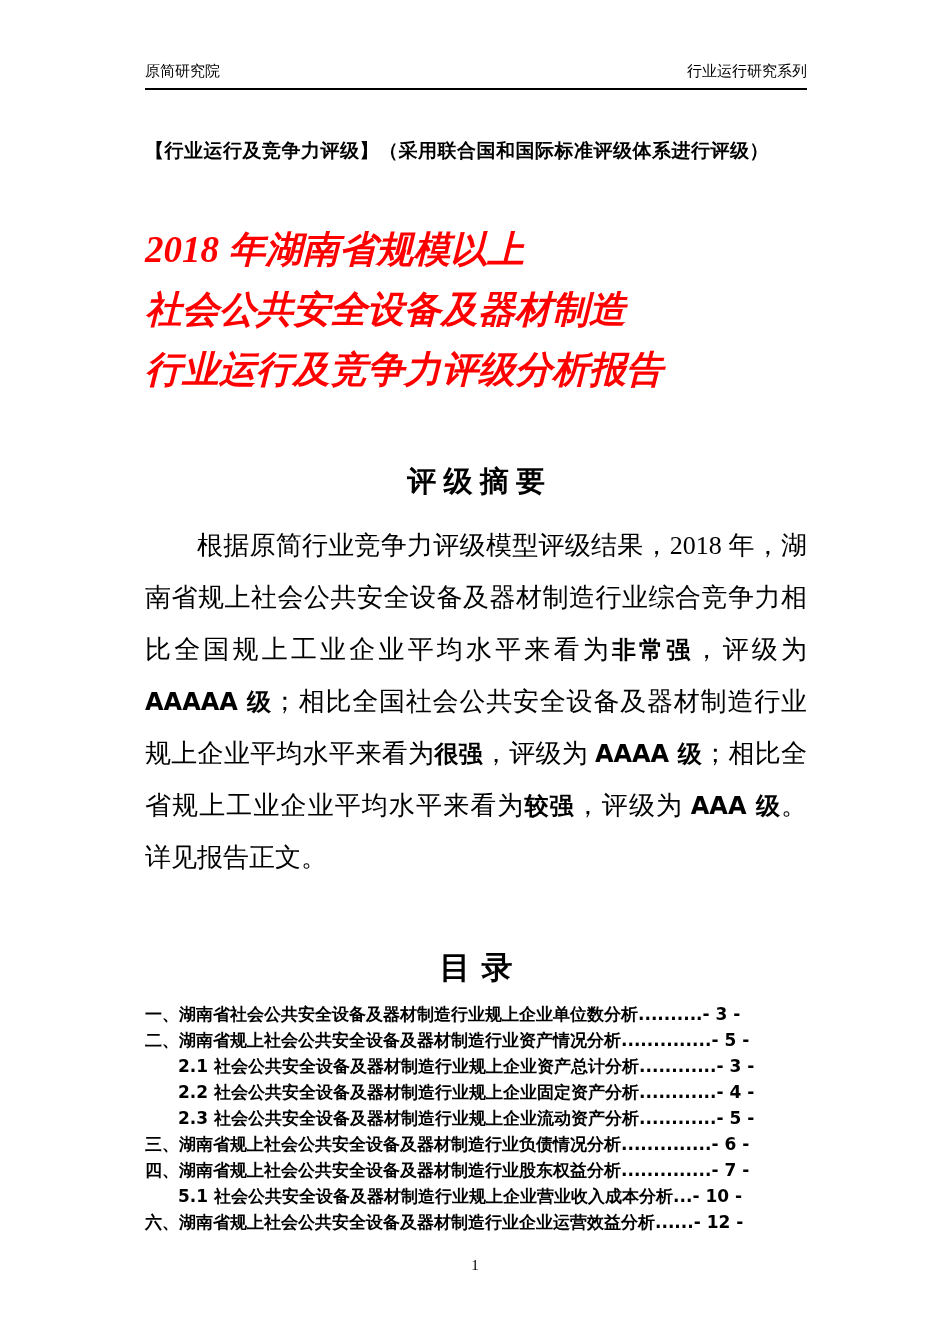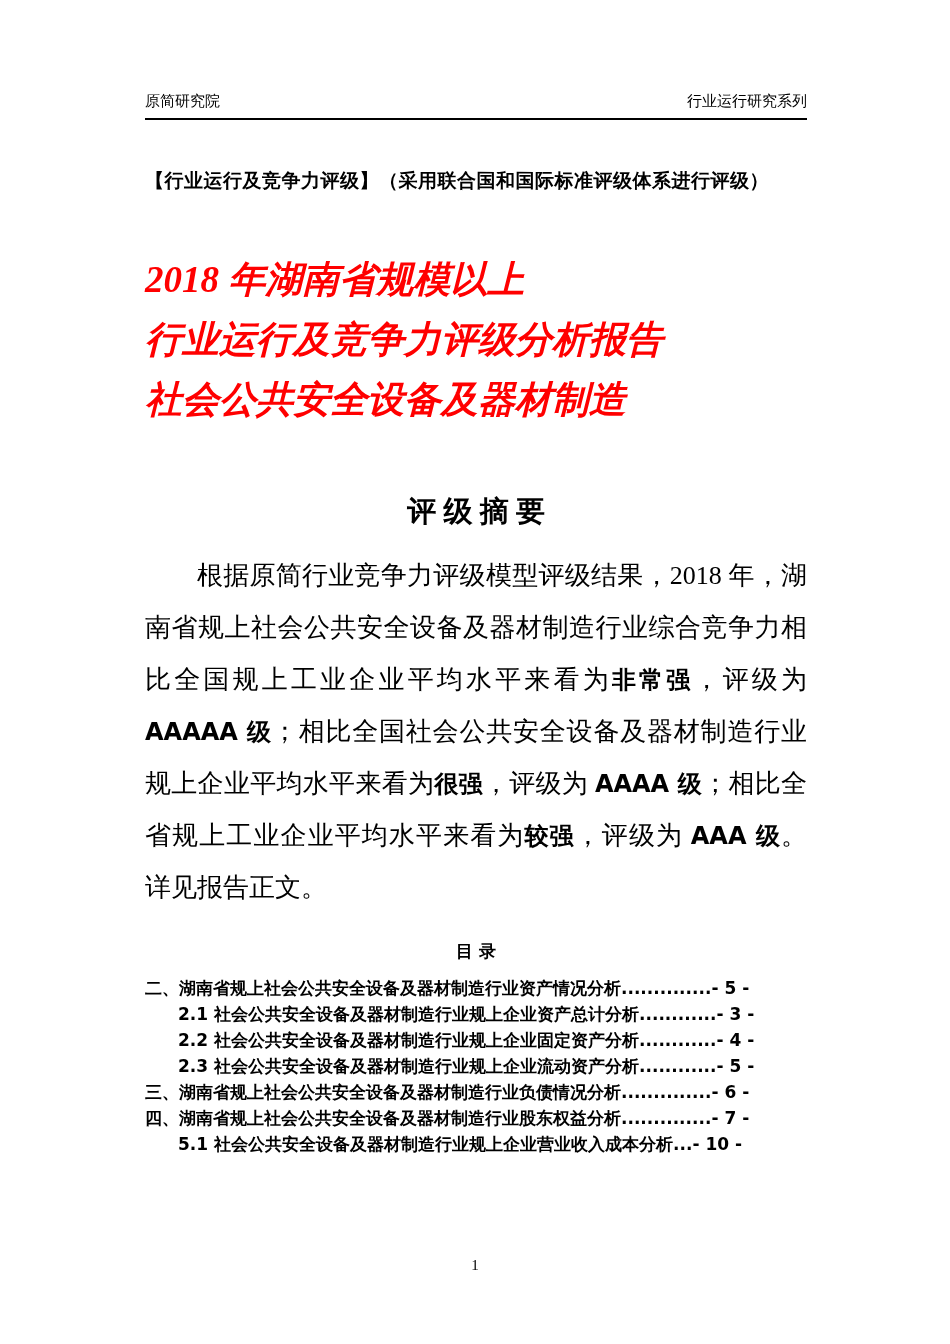--- a/index.html
+++ b/index.html
@@ -17,21 +17,20 @@
   .content {
     padding: 62px 143px 0 145px;
   }
   .running-header {
     display: flex;
     justify-content: space-between;
     align-items: flex-end;
     font-size: 15px;
     padding-bottom: 7px;
     border-bottom: 2px solid #000000;
-    margin-top: 30px;
   }
   .doc-subtitle {
     margin-top: 48px;
     font-weight: bold;
     font-size: 19px;
     letter-spacing: 0.5px;
     font-family: "DejaVu Sans", "Liberation Sans", sans-serif;
   }
   .doc-title {
     margin-top: 56px;
@@ -56,24 +55,24 @@
     line-height: 52px;
     text-align: justify;
     text-indent: 2em;
   }
   .summary-paragraph .b {
     font-weight: bold;
     font-family: "DejaVu Sans", "Liberation Sans", sans-serif;
     font-size: 24px;
   }
   .toc-heading {
-    margin-top: 26px;
+    margin-top: 63px;
     text-align: center;
     font-weight: bold;
-    font-size: 17px;
+    font-size: 31px;
     font-family: "DejaVu Sans", "Liberation Sans", sans-serif;
   }
   .toc-list {
     margin-top: 12px;
     font-family: "DejaVu Sans", "Liberation Sans", sans-serif;
     font-weight: bold;
     font-size: 17px;
     line-height: 26px;
   }
   .toc-item { word-break: break-all; }
@@ -95,36 +94,38 @@
 
     <div class="running-header">
       <span>原简研究院</span>
       <span>行业运行研究系列</span>
     </div>
 
     <div class="doc-subtitle">【行业运行及竞争力评级】（采用联合国和国际标准评级体系进行评级）</div>
 
     <div class="doc-title" style="color: rgb(255, 0, 0);">
       <div>2018 年湖南省规模以上</div>
+      <div>社会公共安全设备及器材制造</div>
       <div>行业运行及竞争力评级分析报告</div>
-      <div>社会公共安全设备及器材制造</div>
     </div>
 
     <div class="summary-heading">评 级 摘 要</div>
 
     <p class="summary-paragraph"><span>根据原简行业竞争力评级模型评级结果，2018 年，湖南省规上社会公共安全设备及器材制造行业综合竞争力相比全国规上工业企业平均水平来看为</span><span class="b">非常强</span><span>，评级为 </span><span class="b">AAAAA 级</span><span>；相比全国社会公共安全设备及器材制造行业规上企业平均水平来看为</span><span class="b">很强</span><span>，评级为 </span><span class="b">AAAA 级</span><span>；相比全省规上工业企业平均水平来看为</span><span class="b">较强</span><span>，评级为 </span><span class="b">AAA 级</span><span>。详见报告正文。</span></p>
 
     <div class="toc-heading">目 录</div>
 
     <div class="toc-list">
+      <div class="toc-item level-1">一、湖南省社会公共安全设备及器材制造行业规上企业单位数分析..........- 3 -</div>
       <div class="toc-item level-1">二、湖南省规上社会公共安全设备及器材制造行业资产情况分析..............- 5 -</div>
       <div class="toc-item level-2">2.1 社会公共安全设备及器材制造行业规上企业资产总计分析............- 3 -</div>
       <div class="toc-item level-2">2.2 社会公共安全设备及器材制造行业规上企业固定资产分析............- 4 -</div>
       <div class="toc-item level-2">2.3 社会公共安全设备及器材制造行业规上企业流动资产分析............- 5 -</div>
       <div class="toc-item level-1">三、湖南省规上社会公共安全设备及器材制造行业负债情况分析..............- 6 -</div>
       <div class="toc-item level-1">四、湖南省规上社会公共安全设备及器材制造行业股东权益分析..............- 7 -</div>
       <div class="toc-item level-2">5.1 社会公共安全设备及器材制造行业规上企业营业收入成本分析...- 10 -</div>
+      <div class="toc-item level-1">六、湖南省规上社会公共安全设备及器材制造行业企业运营效益分析......- 12 -</div>
     </div>
 
   </div>
 
   <div class="page-footer">1</div>
 </div>
 
 </body></html>

